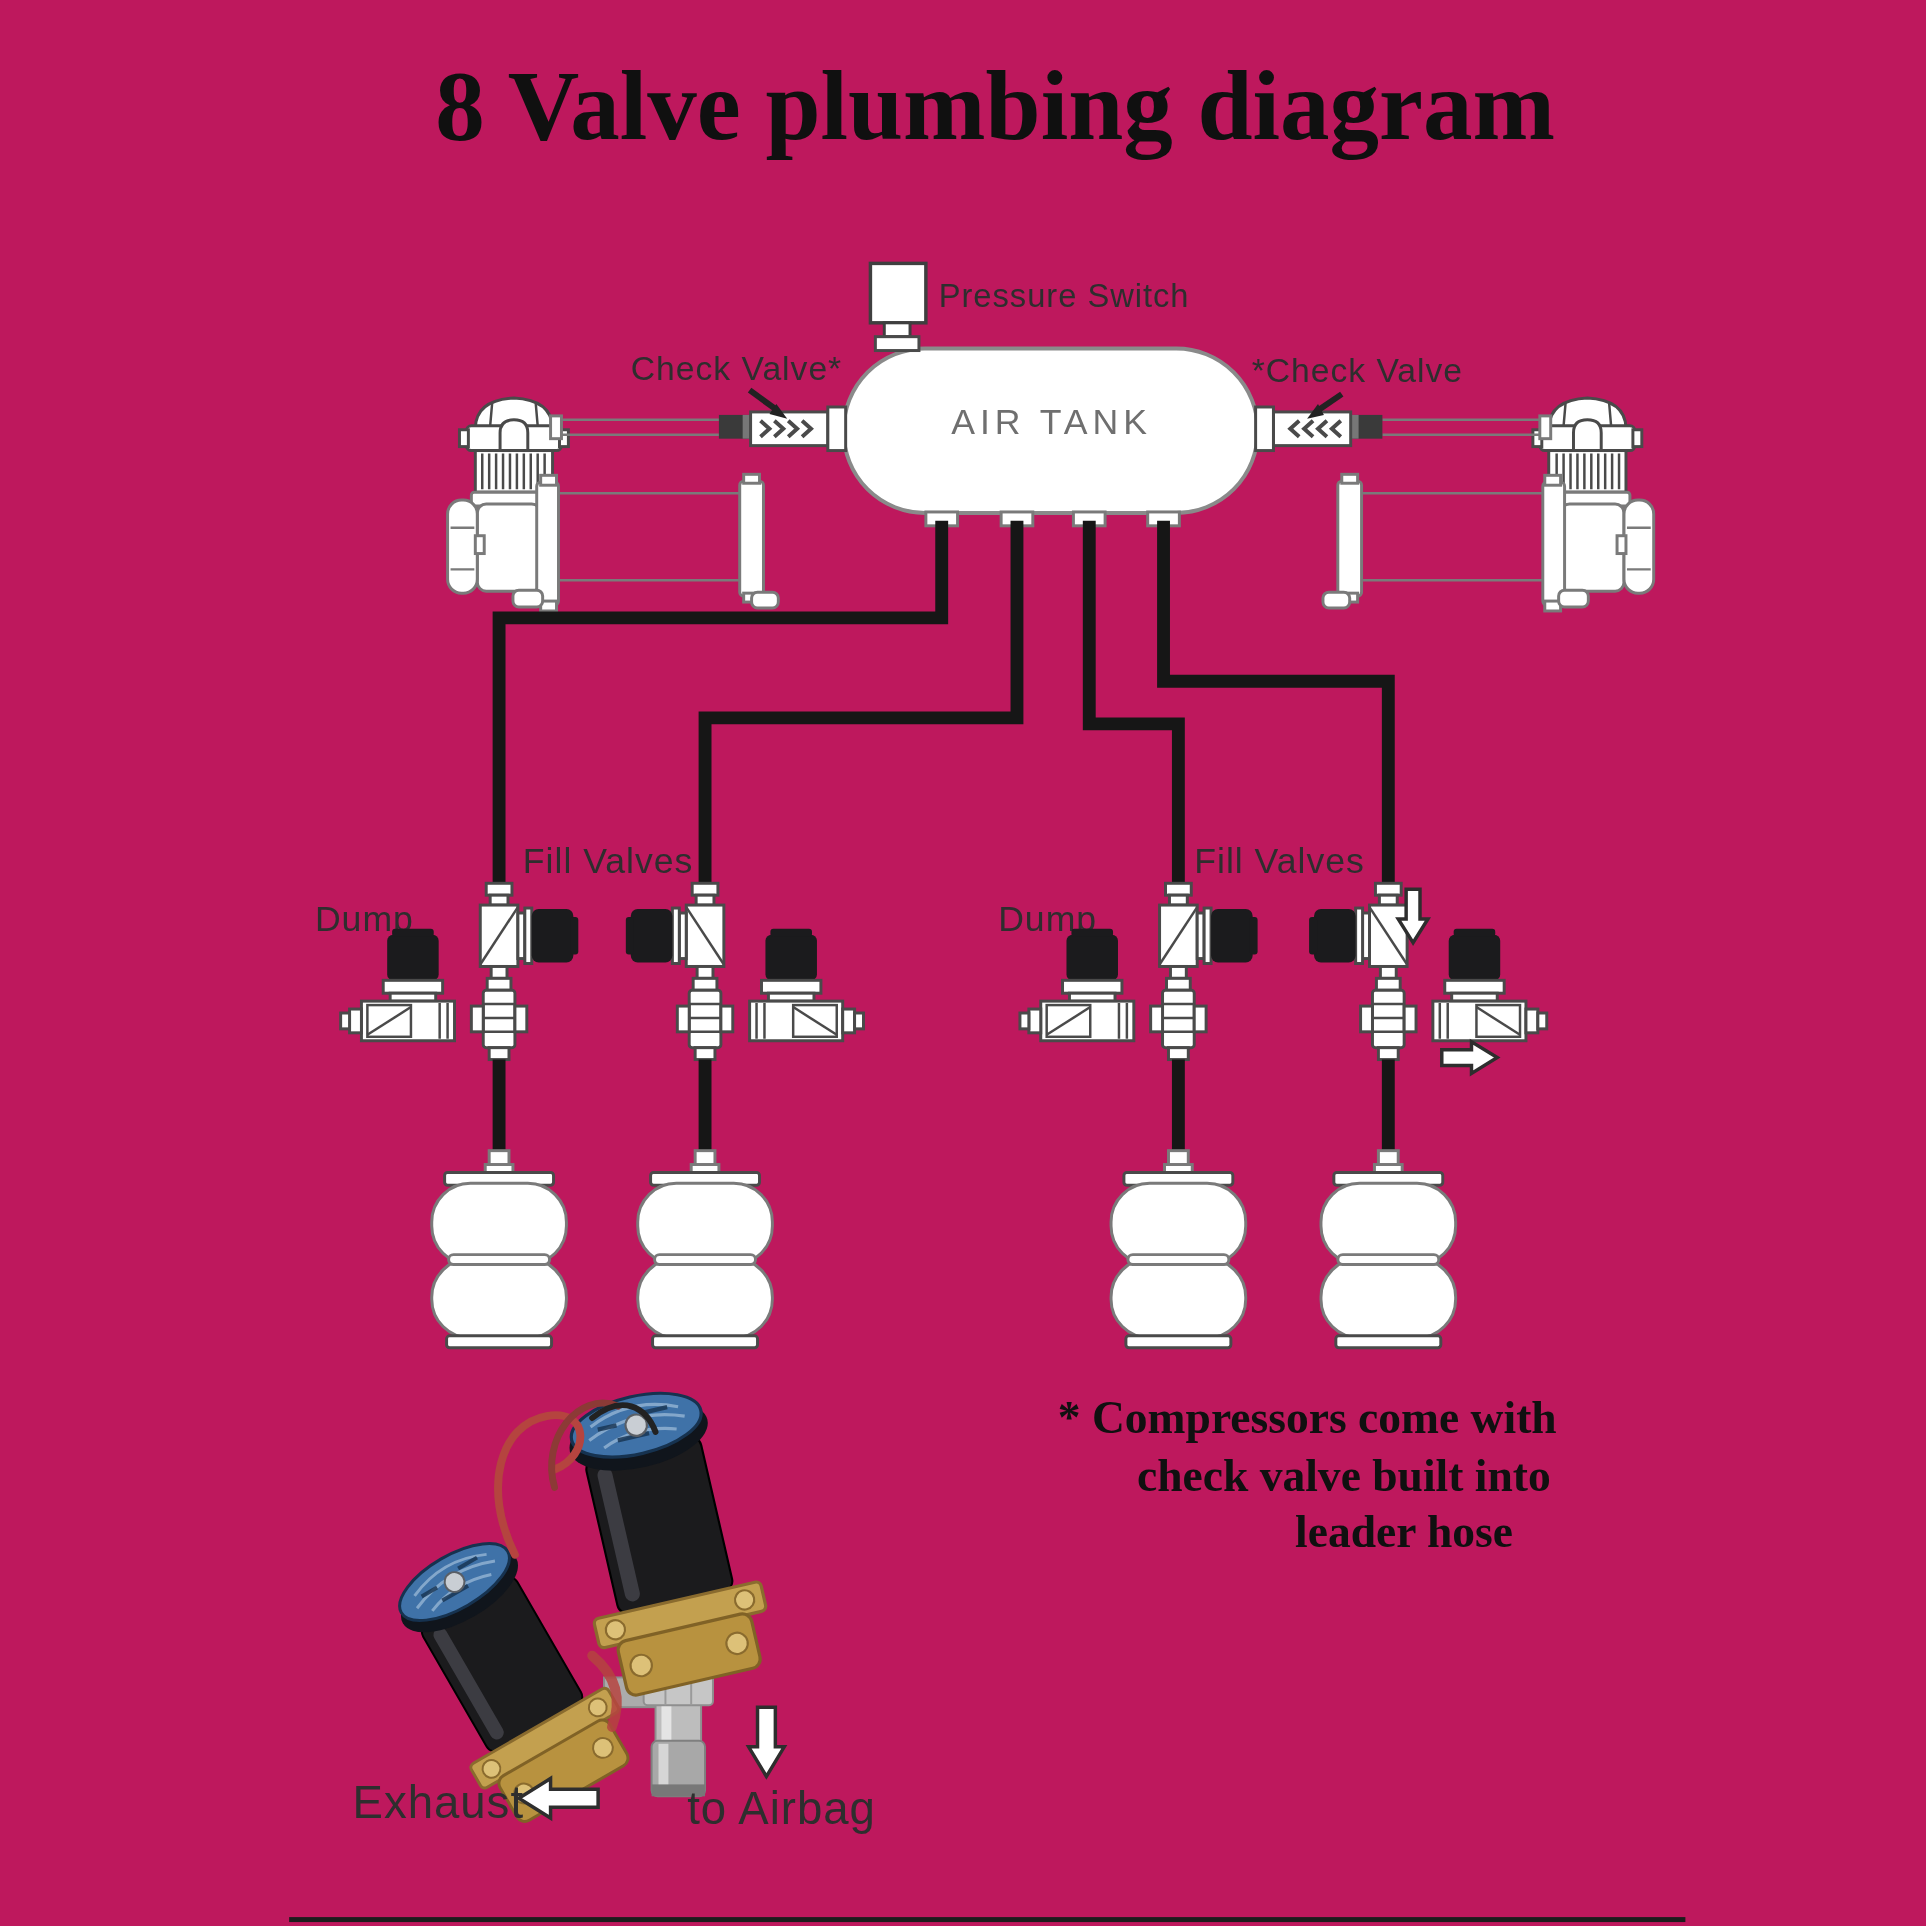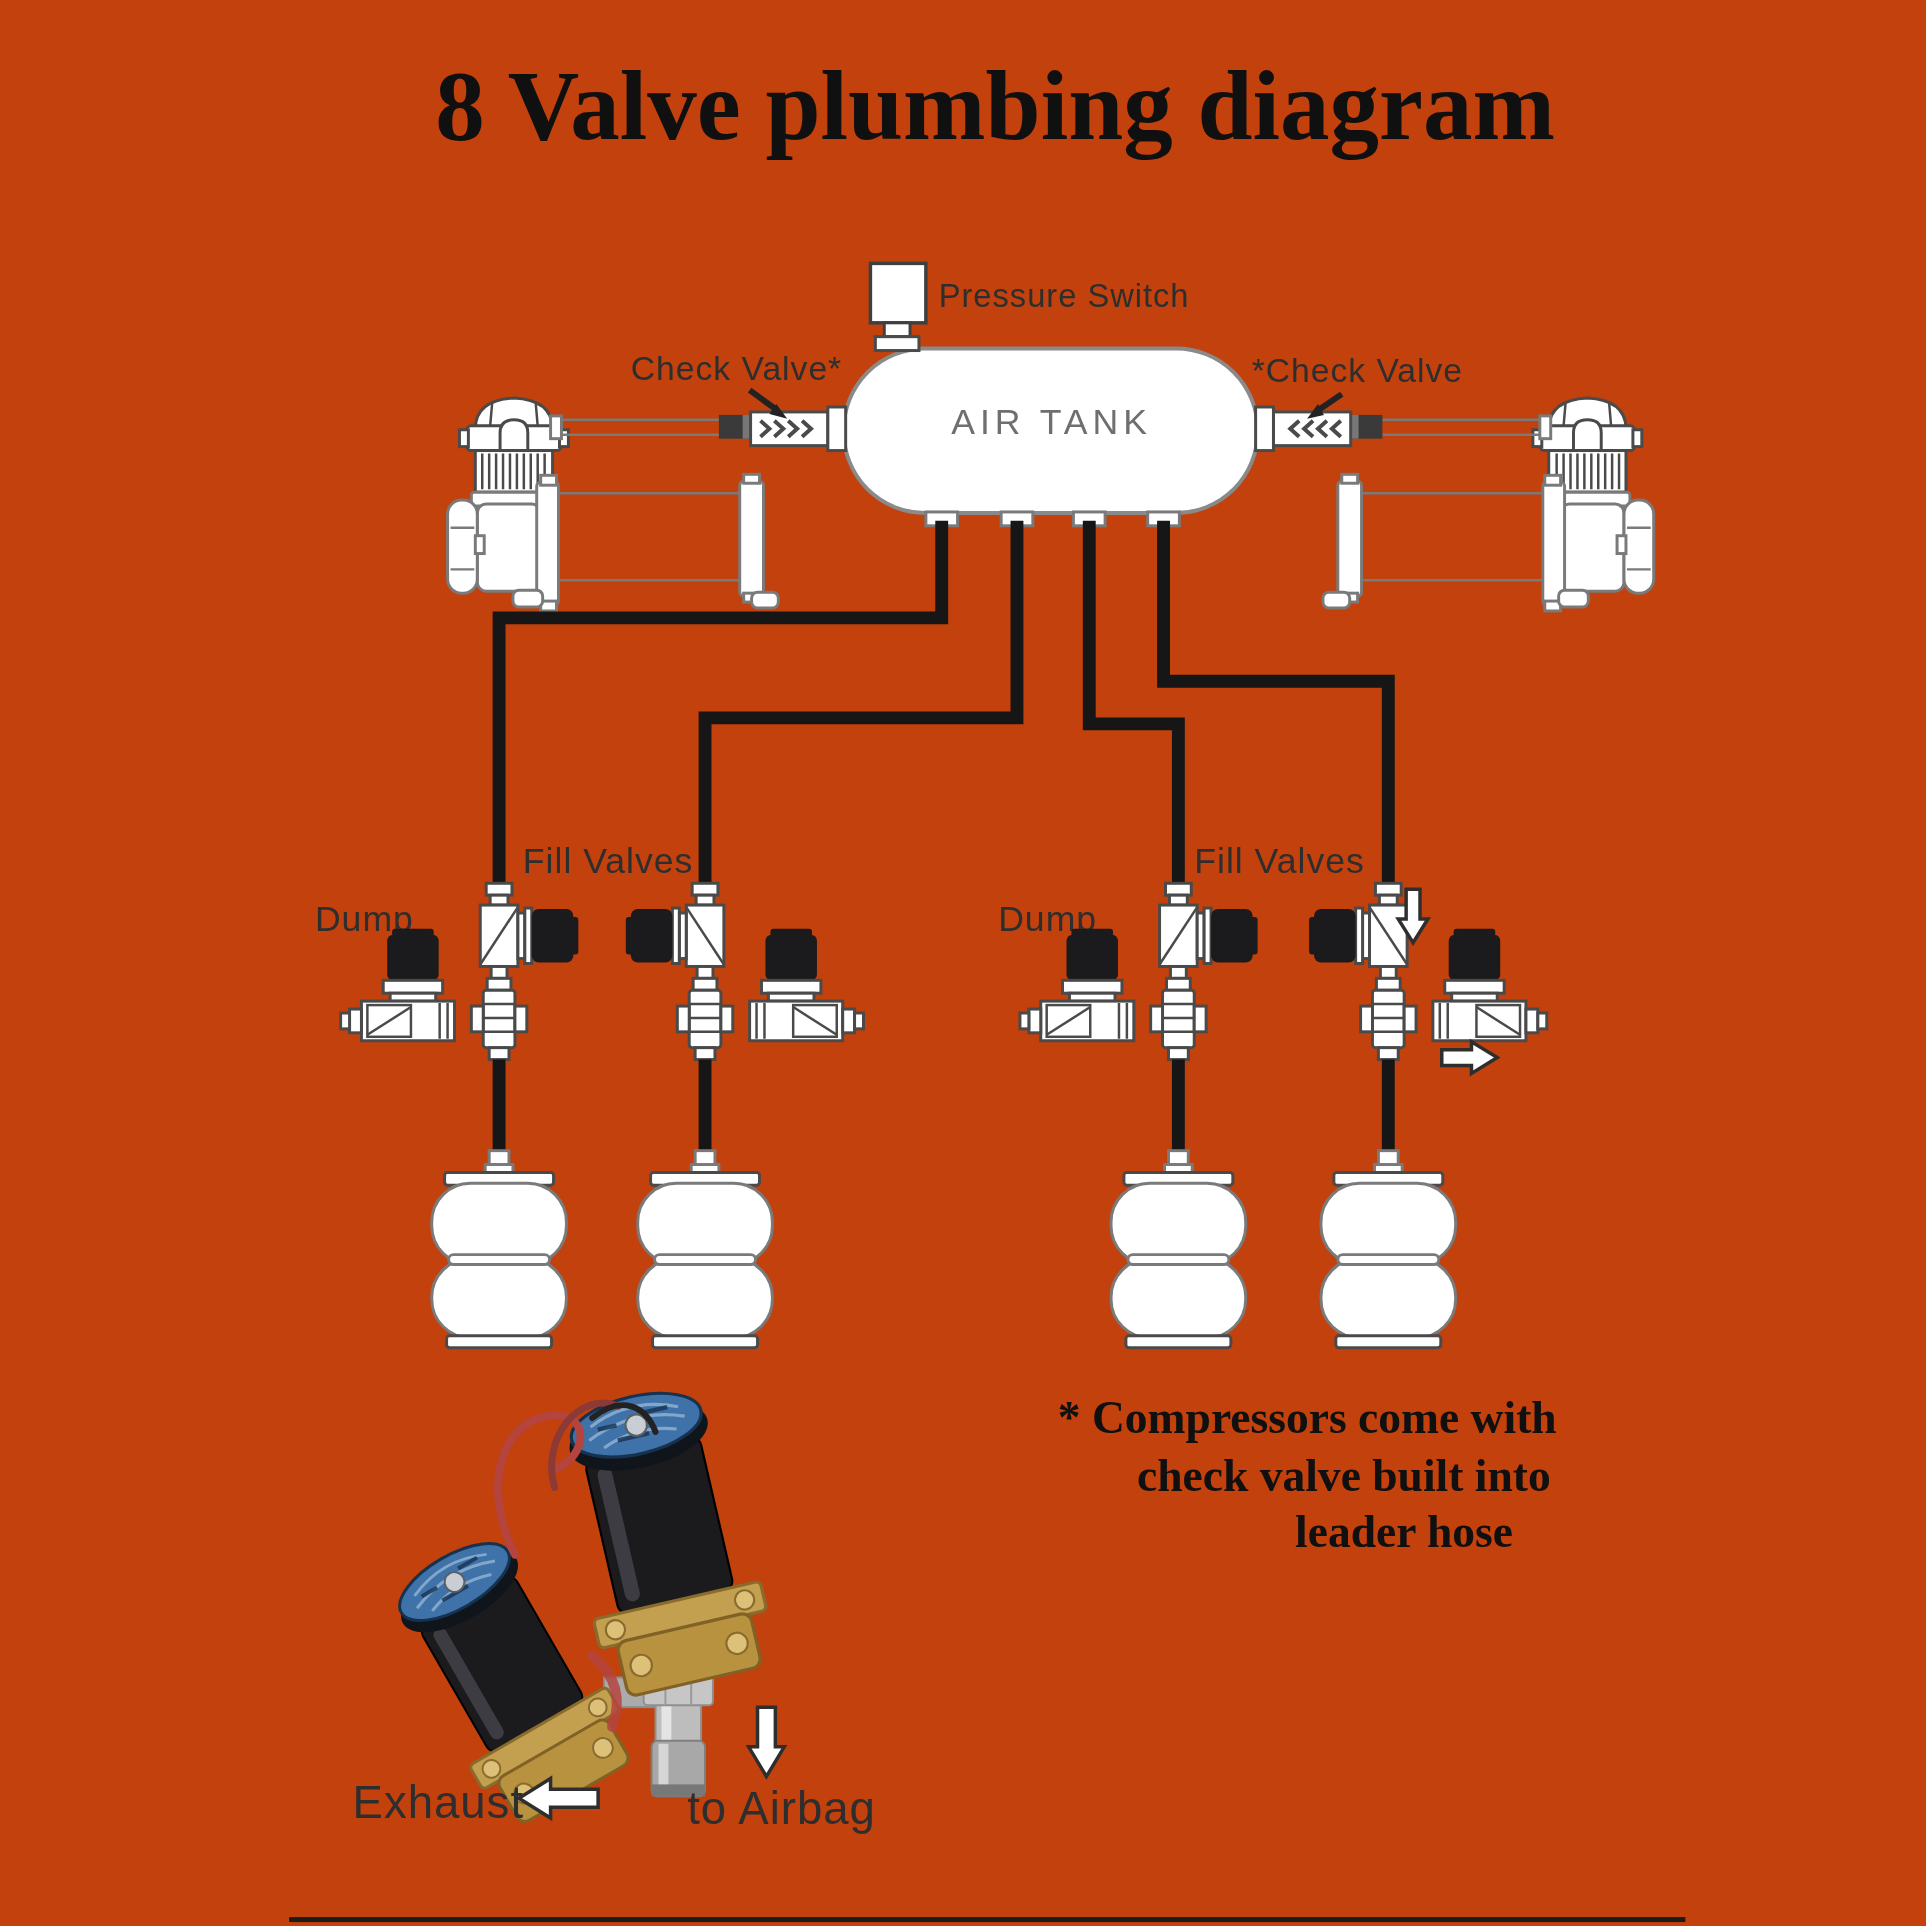--- a/index.html
+++ b/index.html
@@ -1,16 +1,16 @@
 <!DOCTYPE html>
 <html style="--c-ink: #101010; --c-label: #2e2e2e; --c-art: #7a7a7a; --c-art-dark: #4a4a4a; --c-tube: #161616; --c-tank-label: #6f6f6f; --c-coil: #1b1b1d; --c-blue-cap: #3f72a8; --c-blue-cap-dark: #16324f; --c-brass: #c3a04f; --c-brass-dark: #8a6b2e; --c-brass-light: #ddc178; --c-chrome: #bdbdbd; --c-chrome-dark: #8f8f8f; --c-wire-red: #b5443f;"><head>
 <meta charset="utf-8">
 <style>
   html,body{margin:0;padding:0;background:#ffffff;}
-  .page{position:relative;width:1927px;height:1927px;background:#c2410c;overflow:hidden;
+  .page{position:relative;width:1927px;height:1927px;background:#be185d;overflow:hidden;
         font-family:"Liberation Sans",sans-serif;}
   svg{display:block;}
   
   .art      {stroke:var(--c-art);stroke-width:3;fill:#ffffff;}
   .art-thin {stroke:var(--c-art);stroke-width:2.5;fill:none;}
   .artd     {stroke:var(--c-art-dark);stroke-width:3;fill:#ffffff;}
   .artd-thin{stroke:var(--c-art-dark);stroke-width:2.5;fill:none;}
   .tube     {stroke:var(--c-tube);stroke-width:13;fill:none;}
   .coil     {fill:var(--c-coil);stroke:none;}
   .chev     {stroke:var(--c-art-dark);stroke-width:4;fill:none;}

